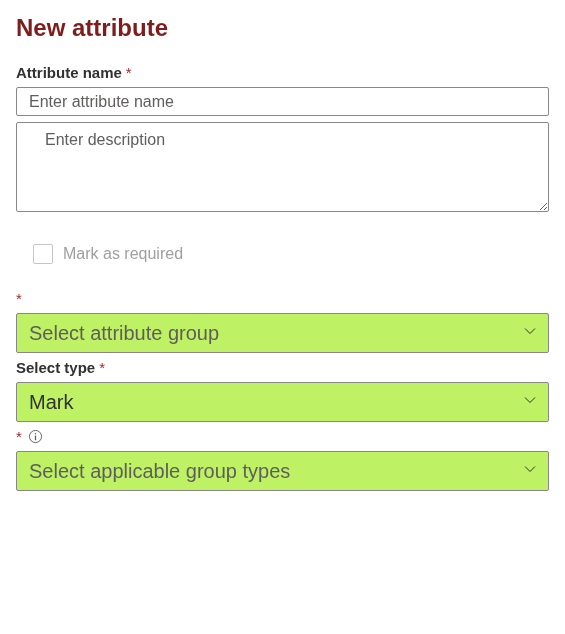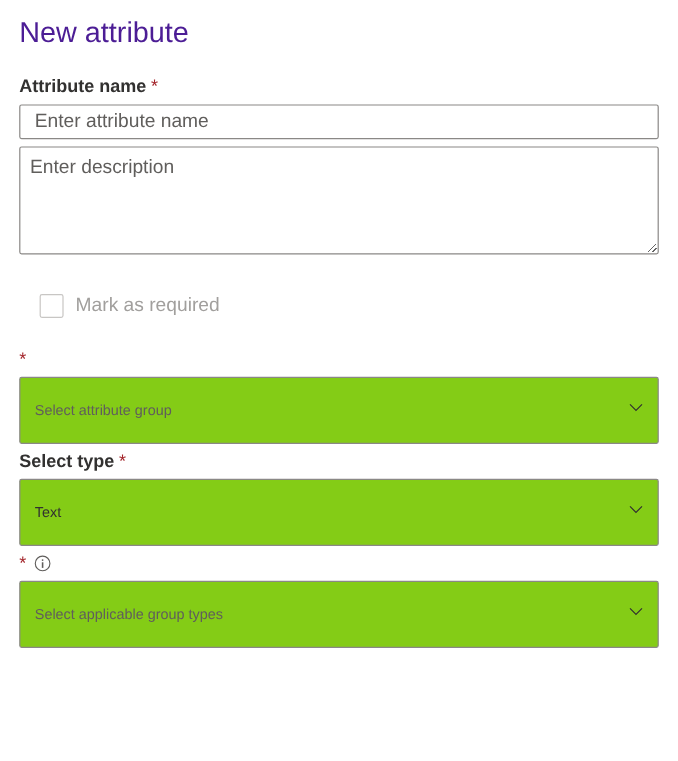--- a/index.html
+++ b/index.html
@@ -9,22 +9,22 @@
     }
     body {
       font-family: 'Segoe UI', -apple-system, BlinkMacSystemFont, sans-serif;
       background: #ffffff;
       padding: 14px 16px;
       width: 565px;
       color: #323130;
     }
     .page-title {
       font-size: 24px;
-      font-weight: 400;
-      color: #4c1d95;
+      font-weight: 700;
+      color: #7f1d1d;
       margin-bottom: 22px;
     }
     .field-group {
       margin-bottom: 6px;
     }
     .field-label {
       font-size: 15px;
       font-weight: 600;
       color: #323130;
       display: flex;
@@ -48,21 +48,21 @@
       background: #ffffff;
     }
     .text-input::placeholder {
       color: #605e5c;
     }
     .textarea-input {
       width: 100%;
       height: 90px;
       border: 1px solid #8a8886;
       border-radius: 2px;
-      padding: 8px 8px;
+      padding: 8px 28px;
       font-size: 16px;
       font-family: inherit;
       color: #323130;
       background: #ffffff;
       resize: vertical;
     }
     .textarea-input::placeholder {
       color: #605e5c;
     }
     .checkbox-row {
@@ -83,28 +83,28 @@
     .checkbox-label {
       font-size: 16px;
       color: #a19f9d;
     }
     .select-wrapper {
       position: relative;
       width: 100%;
     }
     .select-input {
       width: 100%;
-      height: 56px;
+      height: 40px;
       border: 1px solid #8a8886;
       border-radius: 2px;
       padding: 0 40px 0 12px;
-      font-size: 12px;
+      font-size: 20px;
       font-family: inherit;
       color: #605e5c;
-      background: #84cc16;
+      background: #bef264;
       display: flex;
       align-items: center;
       cursor: pointer;
     }
     .select-input.has-value {
       color: #323130;
     }
     .chevron-icon {
       position: absolute;
       right: 12px;
@@ -153,21 +153,21 @@
     </span>
   </div>
 </div>
 
 <div class="field-group">
   <div class="field-label">
     <span>Select type</span>
     <span class="required-asterisk">*</span>
   </div>
   <div class="select-wrapper">
-    <div class="select-input has-value">Text</div>
+    <div class="select-input has-value">Mark</div>
     <span class="chevron-icon">
       <svg width="14" height="14" viewBox="0 0 14 14" fill="none">
         <path d="M2 4.5 L7 9.5 L12 4.5" stroke="#323130" stroke-width="1"></path>
       </svg>
     </span>
   </div>
 </div>
 
 <div class="field-group">
   <div class="field-label">

